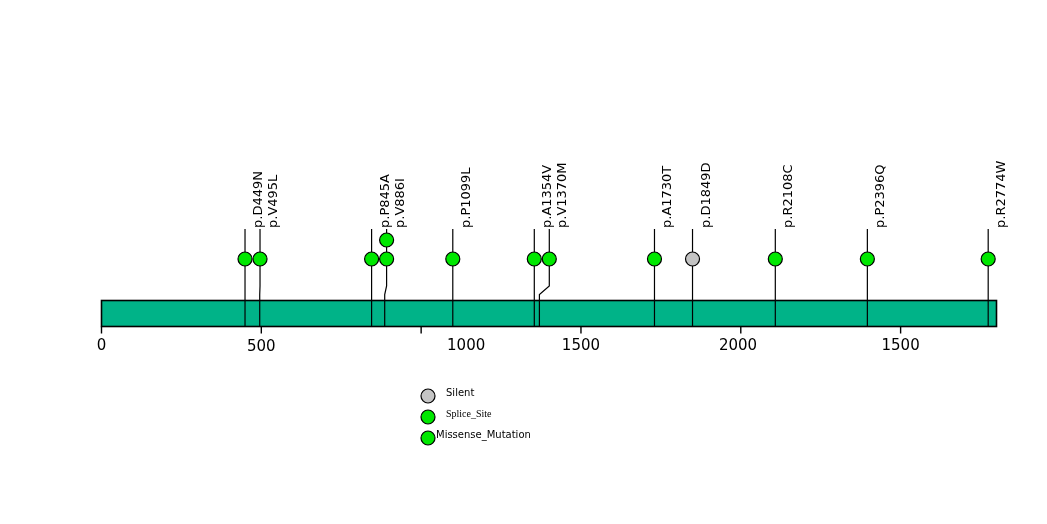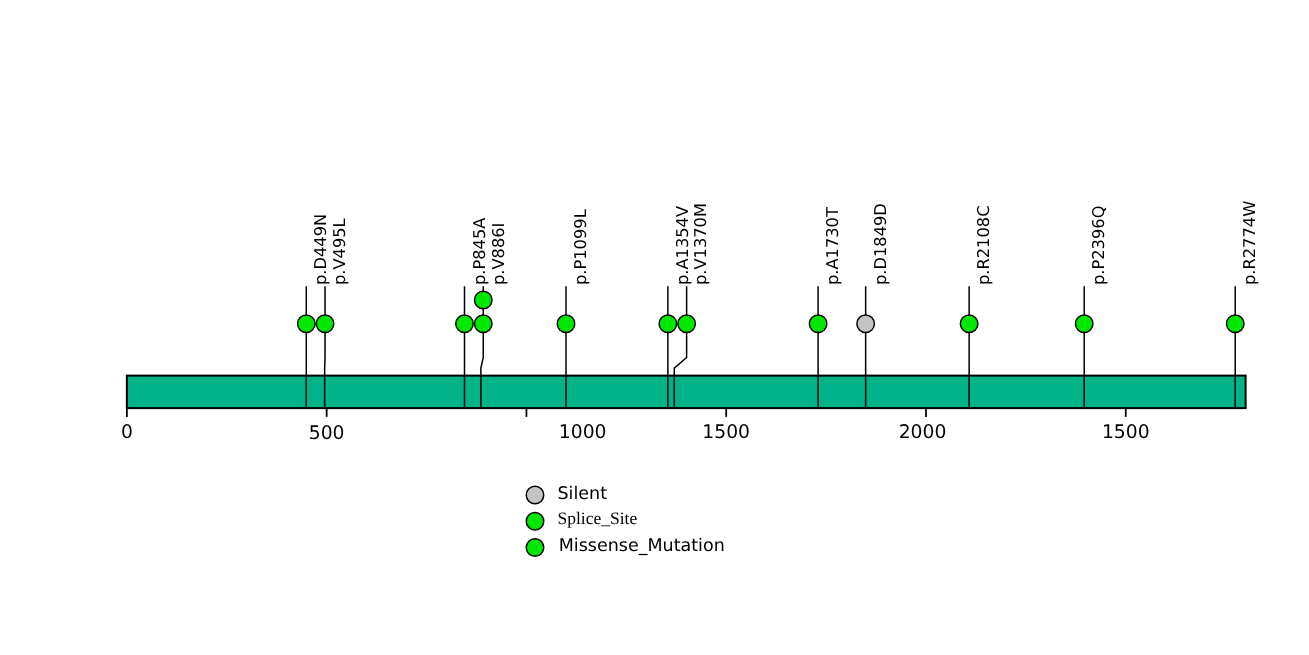--- a/index.html
+++ b/index.html
@@ -26,21 +26,21 @@
     position:absolute;
     font-family:"DejaVu Sans", sans-serif;
     font-size:15px;
     color:#000000;
     white-space:nowrap;
     transform:translateX(-50%);
   }
   .legend-label{
     position:absolute;
     font-family:"DejaVu Sans", sans-serif;
-    font-size:14px;
+    font-size:10px;
     color:#000000;
     white-space:nowrap;
   }
 </style>
 </head>
 <body>
 
 <div id="plot">
   <svg id="plot-svg" width="1047" height="524">
       <rect x="101.5" y="300.5" width="895" height="26" fill="#00B388" stroke="#000000" stroke-width="1.6"></rect>
@@ -93,15 +93,15 @@
       <div class="lolli-label" style="left: 457.788px; top: 228px;">p.P1099L</div>
       <div class="lolli-label" style="left: 539.296px; top: 228px;">p.A1354V</div>
       <div class="lolli-label" style="left: 554.296px; top: 228px;">p.V1370M</div>
       <div class="lolli-label" style="left: 659.482px; top: 228px;">p.A1730T</div>
       <div class="lolli-label" style="left: 697.52px; top: 228px;">p.D1849D</div>
       <div class="lolli-label" style="left: 780.307px; top: 228px;">p.R2108C</div>
       <div class="lolli-label" style="left: 872.364px; top: 228px;">p.P2396Q</div>
       <div class="lolli-label" style="left: 993.189px; top: 228px;">p.R2774W</div>
       <div class="legend-label" style="left: 446px; top: 387px;">Silent</div>
       <div class="legend-label" style="left: 446px; top: 408px; font-family: Liberation Serif, serif;">Splice_Site</div>
-      <div class="legend-label" style="left: 447px; top: 429px;">Missense_Mutation</div>
+      <div class="legend-label" style="left: 436px; top: 429px;">Missense_Mutation</div>
     </div>
 </div>
 
 </body></html>

